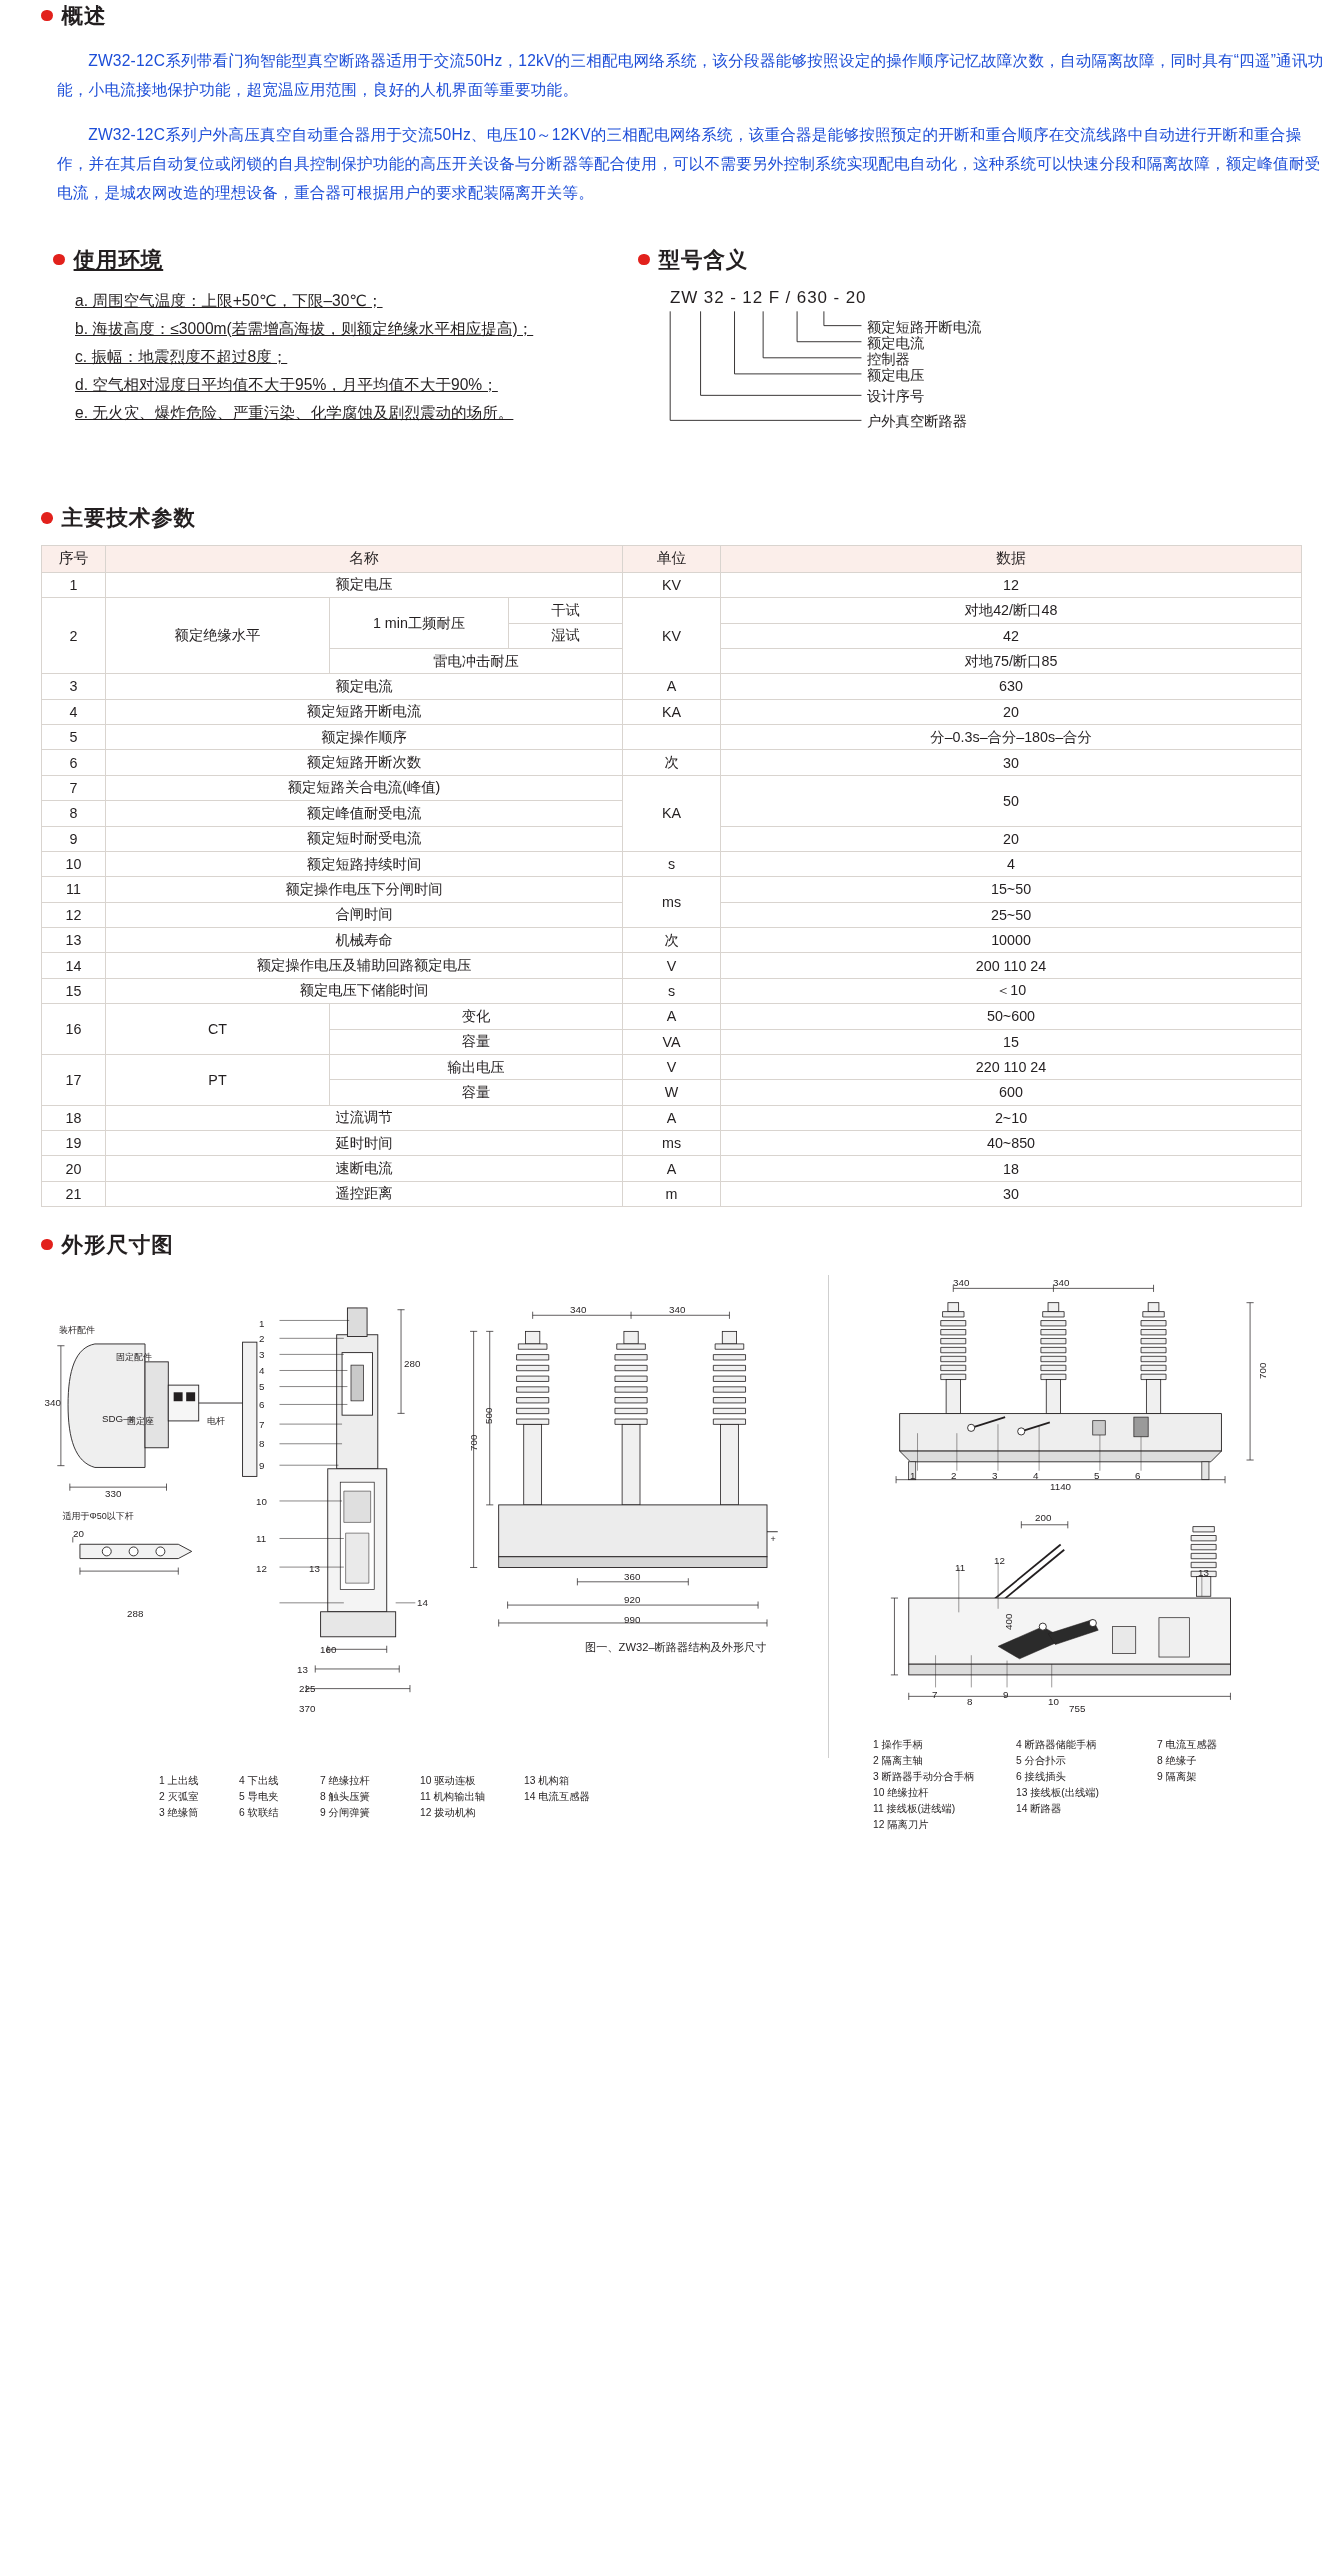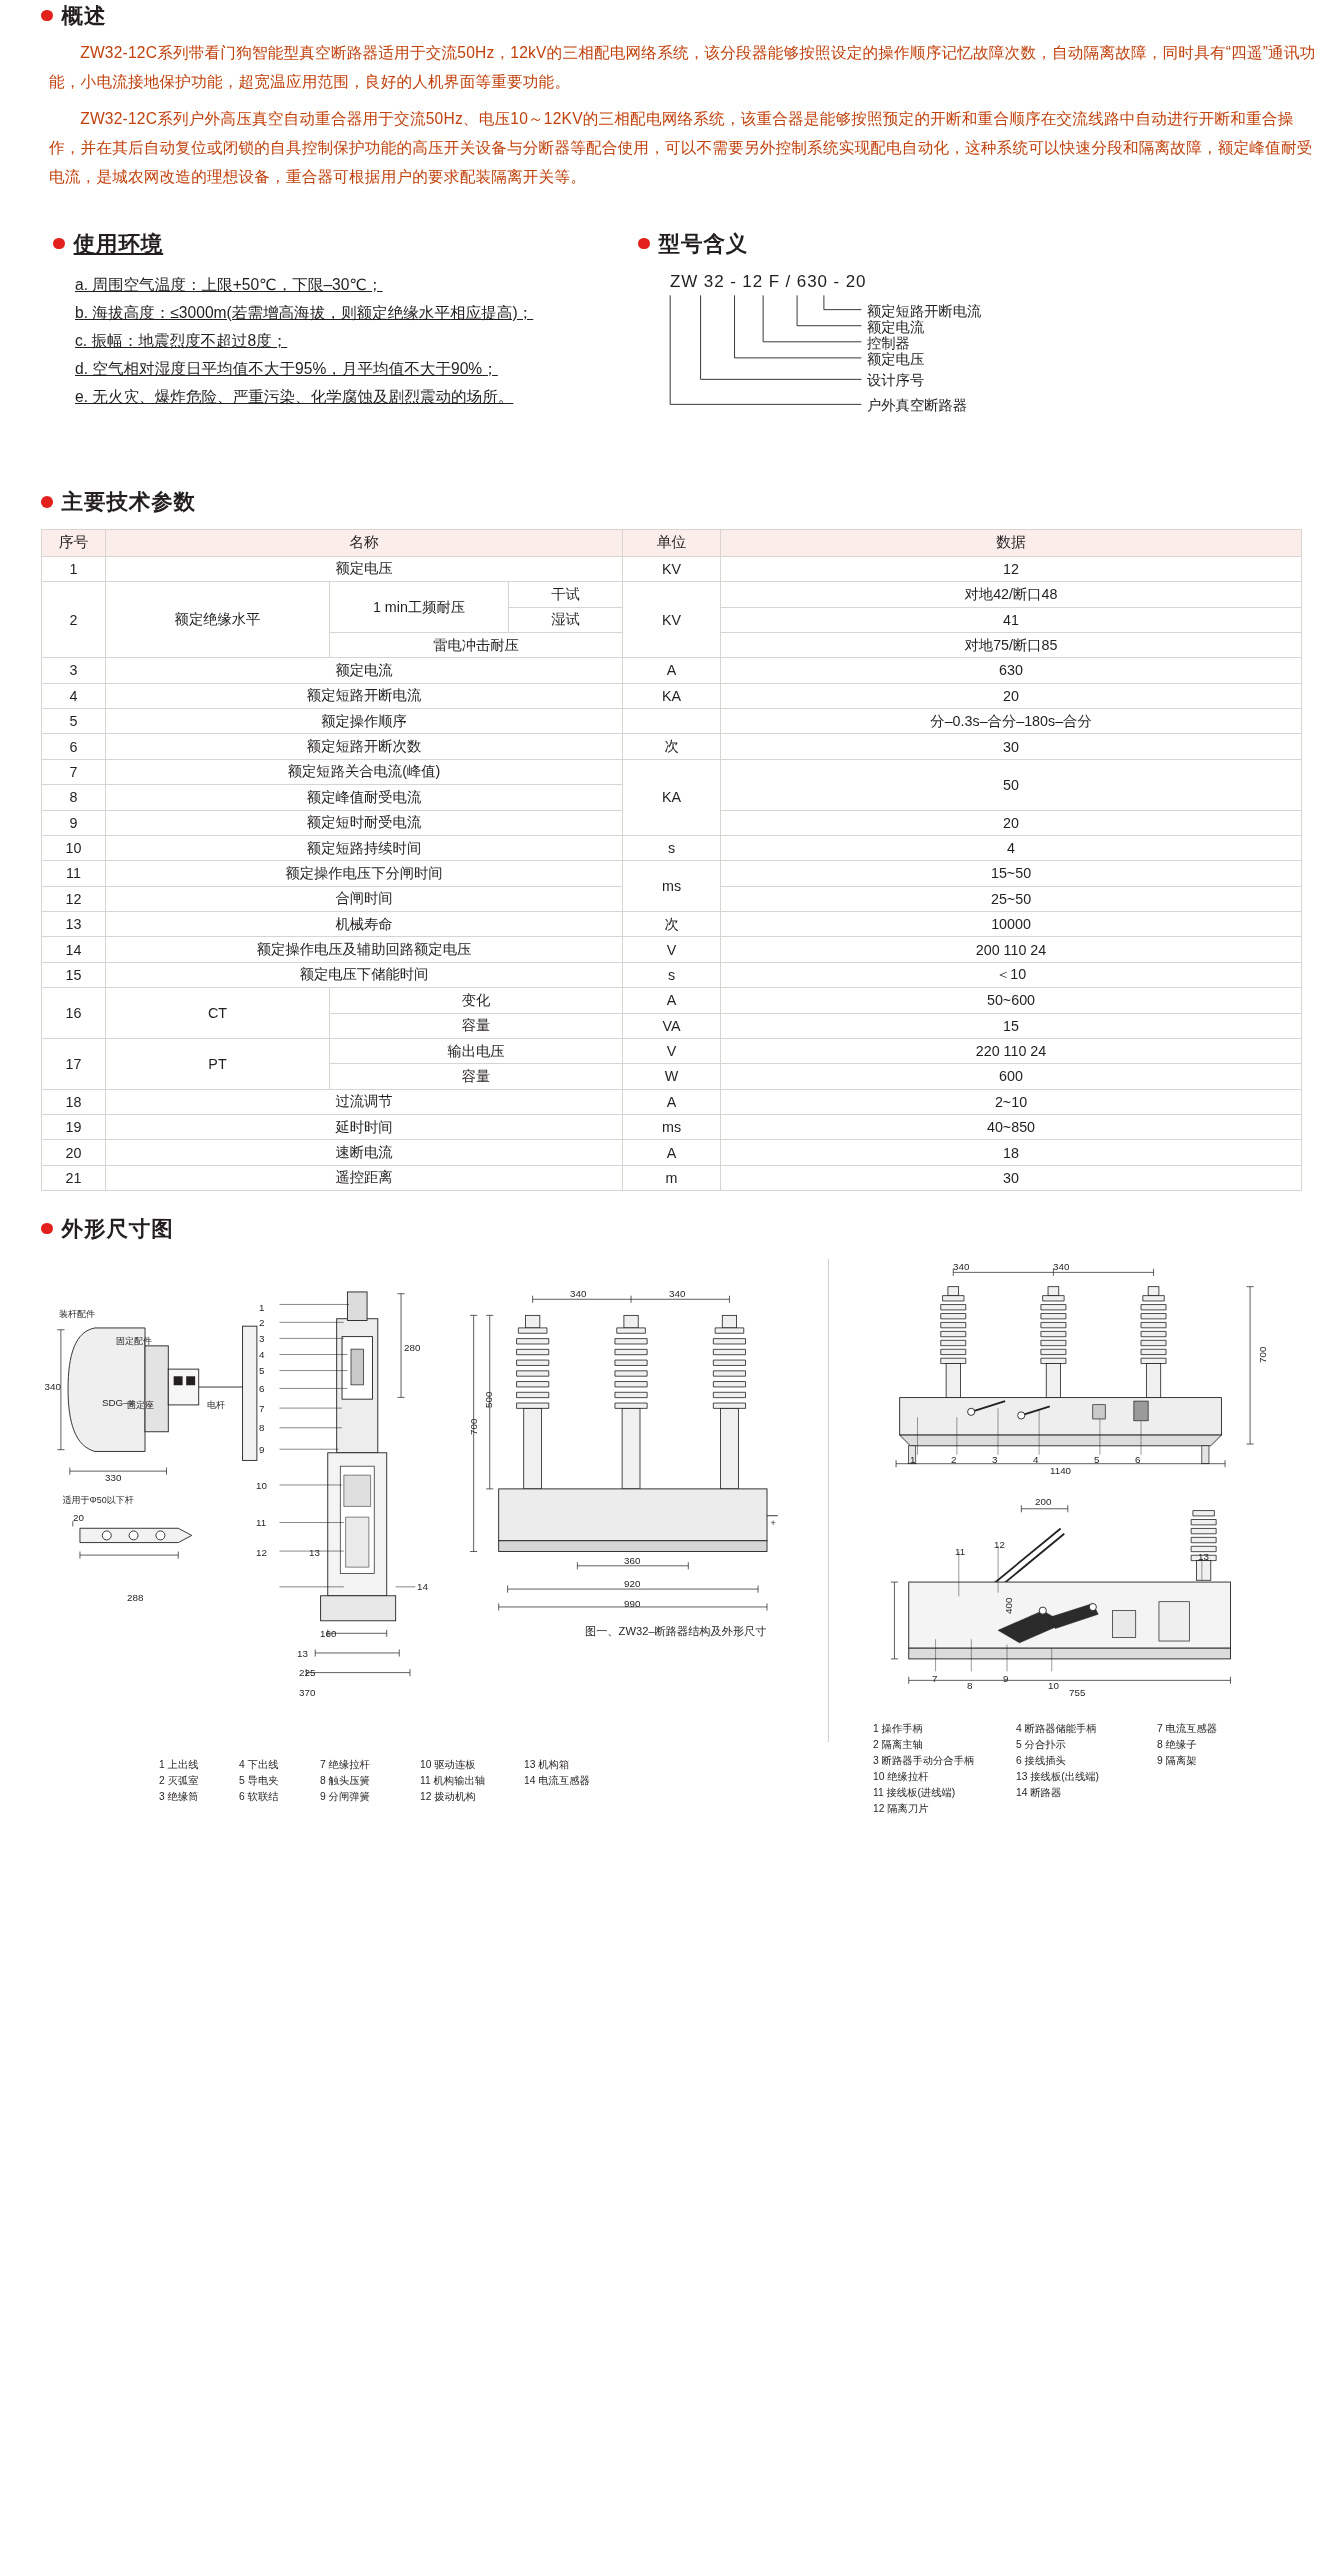--- a/index.html
+++ b/index.html
@@ -12,21 +12,21 @@
   }
   .page{position:relative;width:1341px;min-height:2576px;padding:0;box-sizing:border-box;}
 
   
   .sec-head{display:flex;align-items:center;gap:9px;margin:0 0 5.4px 41px;}
   .sec-dot{width:11.6px;height:11.6px;border-radius:50%;background:#e2211c;flex:0 0 auto;}
   .sec-title{font-size:21.5px;font-weight:bold;letter-spacing:0.9px;color:#231f20;}
 
   
   .block{margin:0 54px 0 41px;}
-  .para{font-size:15.6px;line-height:29px;text-indent:2em;margin:8px;color:#c2410c;letter-spacing:0.2px;}
+  .para{font-size:15.6px;line-height:29px;text-indent:2em;margin:16px;color:#1d4ed8;letter-spacing:0.2px;}
   #overview{padding-top:1px;}
   #overview .para{width:1270px;}
 
   
   .two-col{display:flex;margin-top:38px;}
   .col-left{width:626px;padding-left:12px;text-decoration:underline;}
   .col-right{flex:1;position:relative;}
   .env-list{margin:12.5px 0 0 63px;padding:0;list-style:none;}
   .env-list li{font-size:15.6px;line-height:28px;color:#231f20;}
 
@@ -166,21 +166,21 @@
         <tr>
           <td rowspan="3">2</td>
           <td class="l" rowspan="3">额定绝缘水平</td>
           <td rowspan="2">1 min工频耐压</td>
           <td>干试</td>
           <td rowspan="3">KV</td>
           <td>对地42/断口48</td>
         </tr>
         <tr>
           <td>湿试</td>
-          <td>41</td>
+          <td>42</td>
         </tr>
         <tr>
           <td colspan="2">雷电冲击耐压</td>
           <td>对地75/断口85</td>
         </tr>
 
         <tr>
           <td>3</td>
           <td class="l" colspan="3">额定电流</td>
           <td>A</td>

